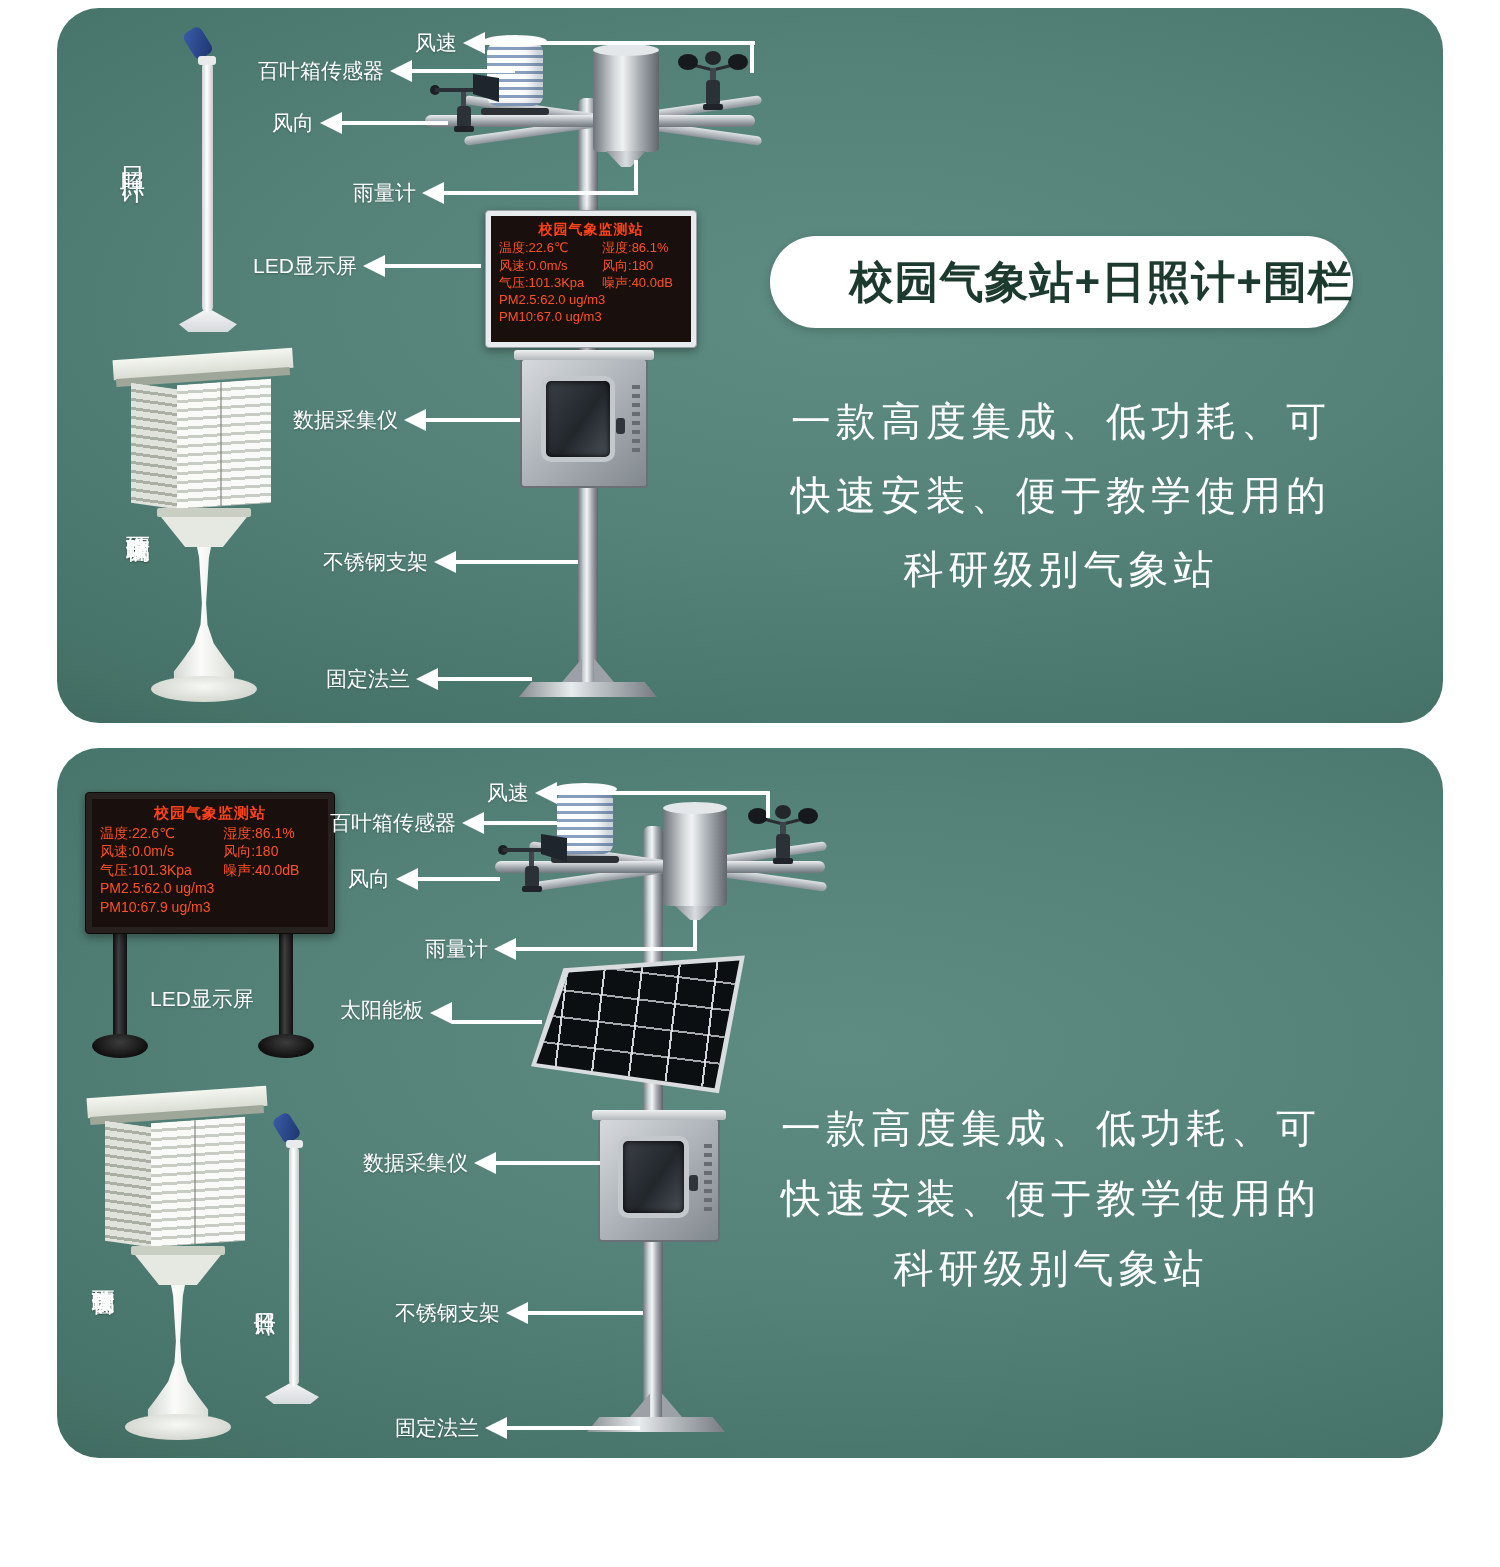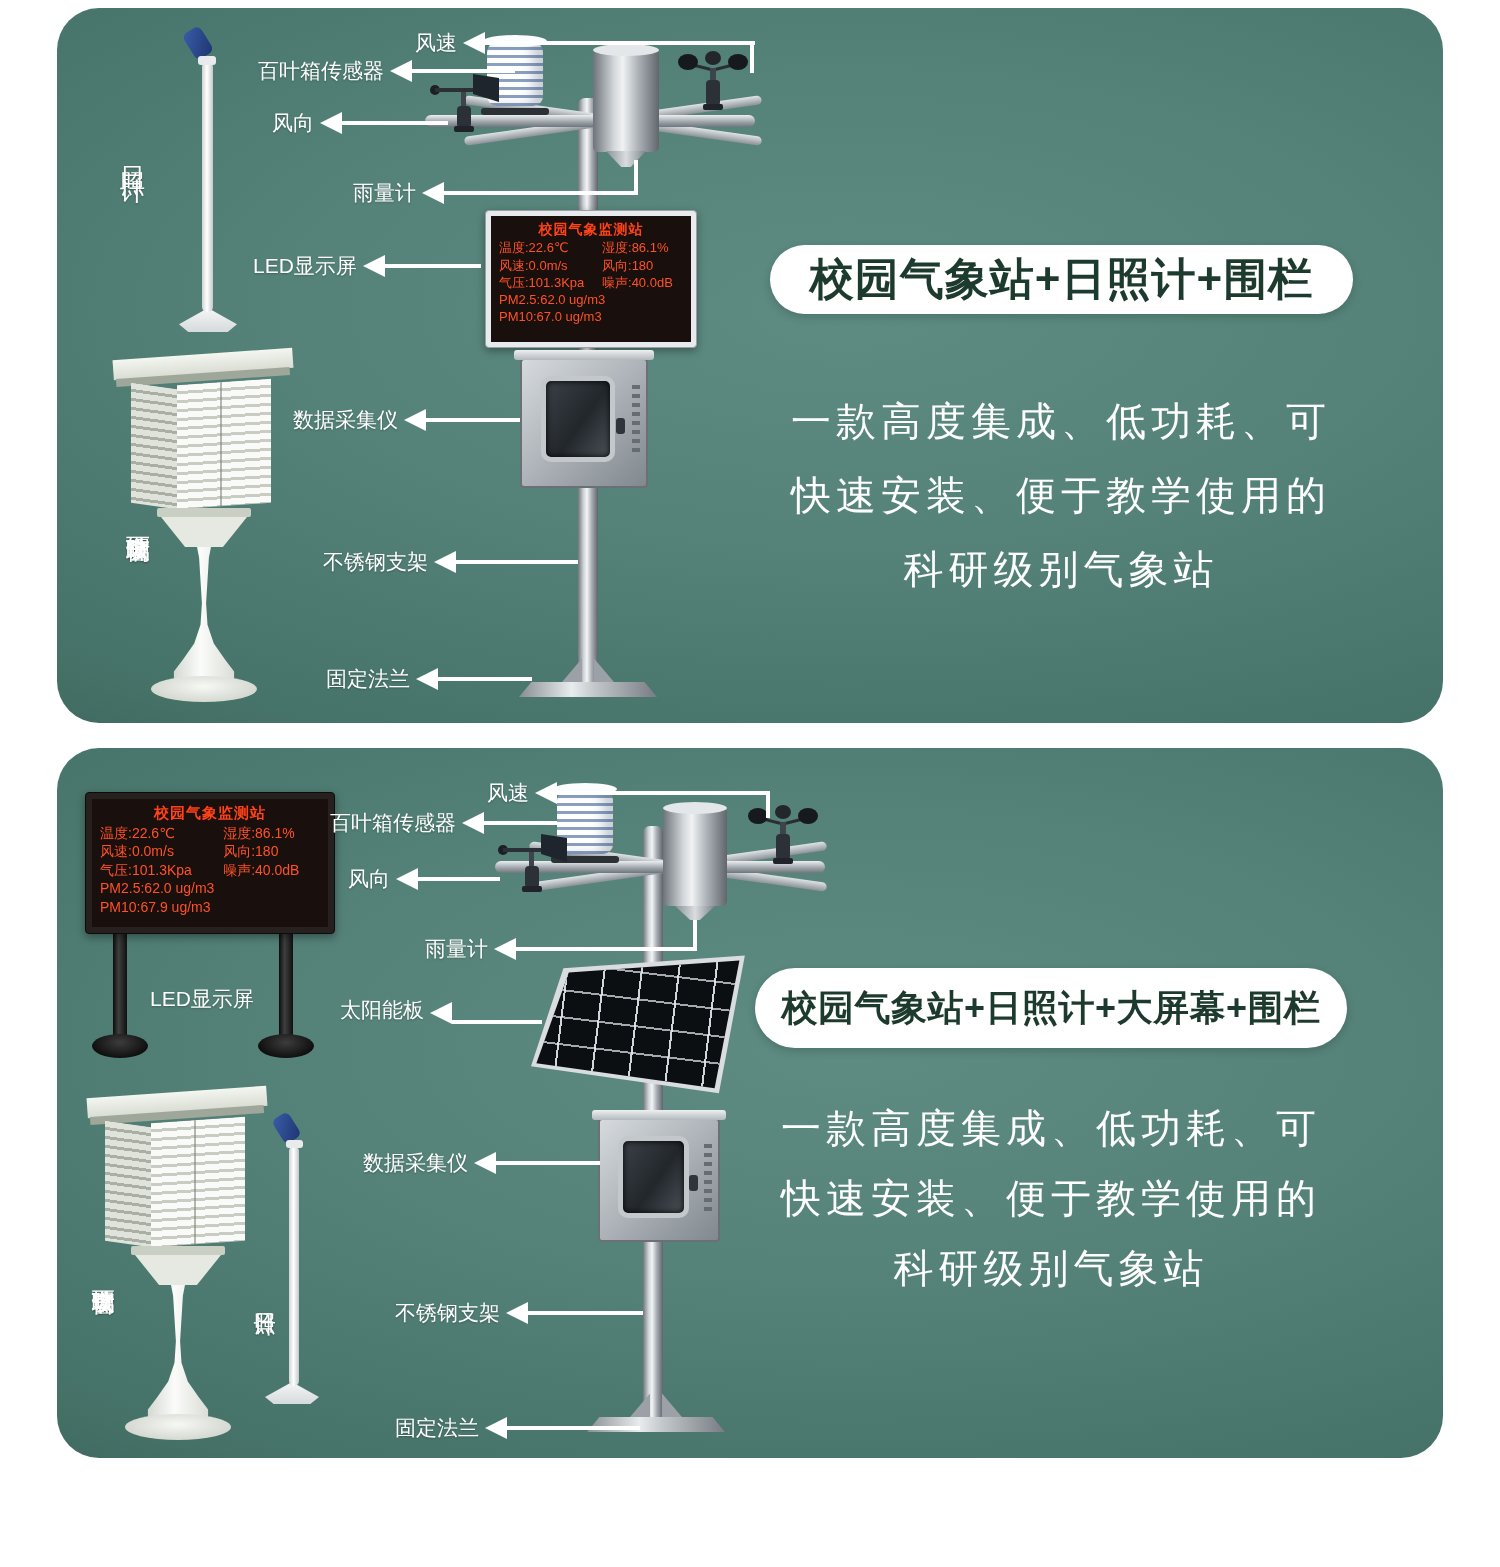--- a/index.html
+++ b/index.html
@@ -238,21 +238,21 @@
       <span class="co-arrow"></span>
       <span class="co-line" style="width:122px;"></span>
     </div>
 
     <div class="callout" style="left:269px;top:658px;">
       <span class="co-label">固定法兰</span>
       <span class="co-arrow"></span>
       <span class="co-line" style="width:94px;"></span>
     </div>
 
-    <div class="pill pill1" style="left:713px;top:237px;width:583px;height:69px;">
+    <div class="pill pill1" style="left:713px;top:228px;width:583px;height:92px;justify-content:flex-end;">
       <span>校园气象站+日照计+围栏</span>
     </div>
     <div class="desc desc1" style="left:704px;top:376px;width:600px;">
       <div>一款高度集成、低功耗、可</div>
       <div>快速安装、便于教学使用的</div>
       <div>科研级别气象站</div>
     </div>
   </section>
 
   <section class="panel p2">
@@ -398,23 +398,20 @@
       <span class="co-arrow"></span>
       <span class="co-line" style="width:115px;"></span>
     </div>
 
     <div class="callout" style="left:338px;top:667px;">
       <span class="co-label">固定法兰</span>
       <span class="co-arrow"></span>
       <span class="co-line" style="width:133px;"></span>
     </div>
 
-    <div class="pill pill2" style="left:698px;top:220px;width:592px;height:80px;">
-      <span>校园气象站+日照计+大屏幕+围栏</span>
-    </div>
     <div class="desc desc2" style="left:694px;top:345px;width:600px;">
       <div>一款高度集成、低功耗、可</div>
       <div>快速安装、便于教学使用的</div>
       <div>科研级别气象站</div>
     </div>
   </section>
 
 </div>
 
 </body></html>

